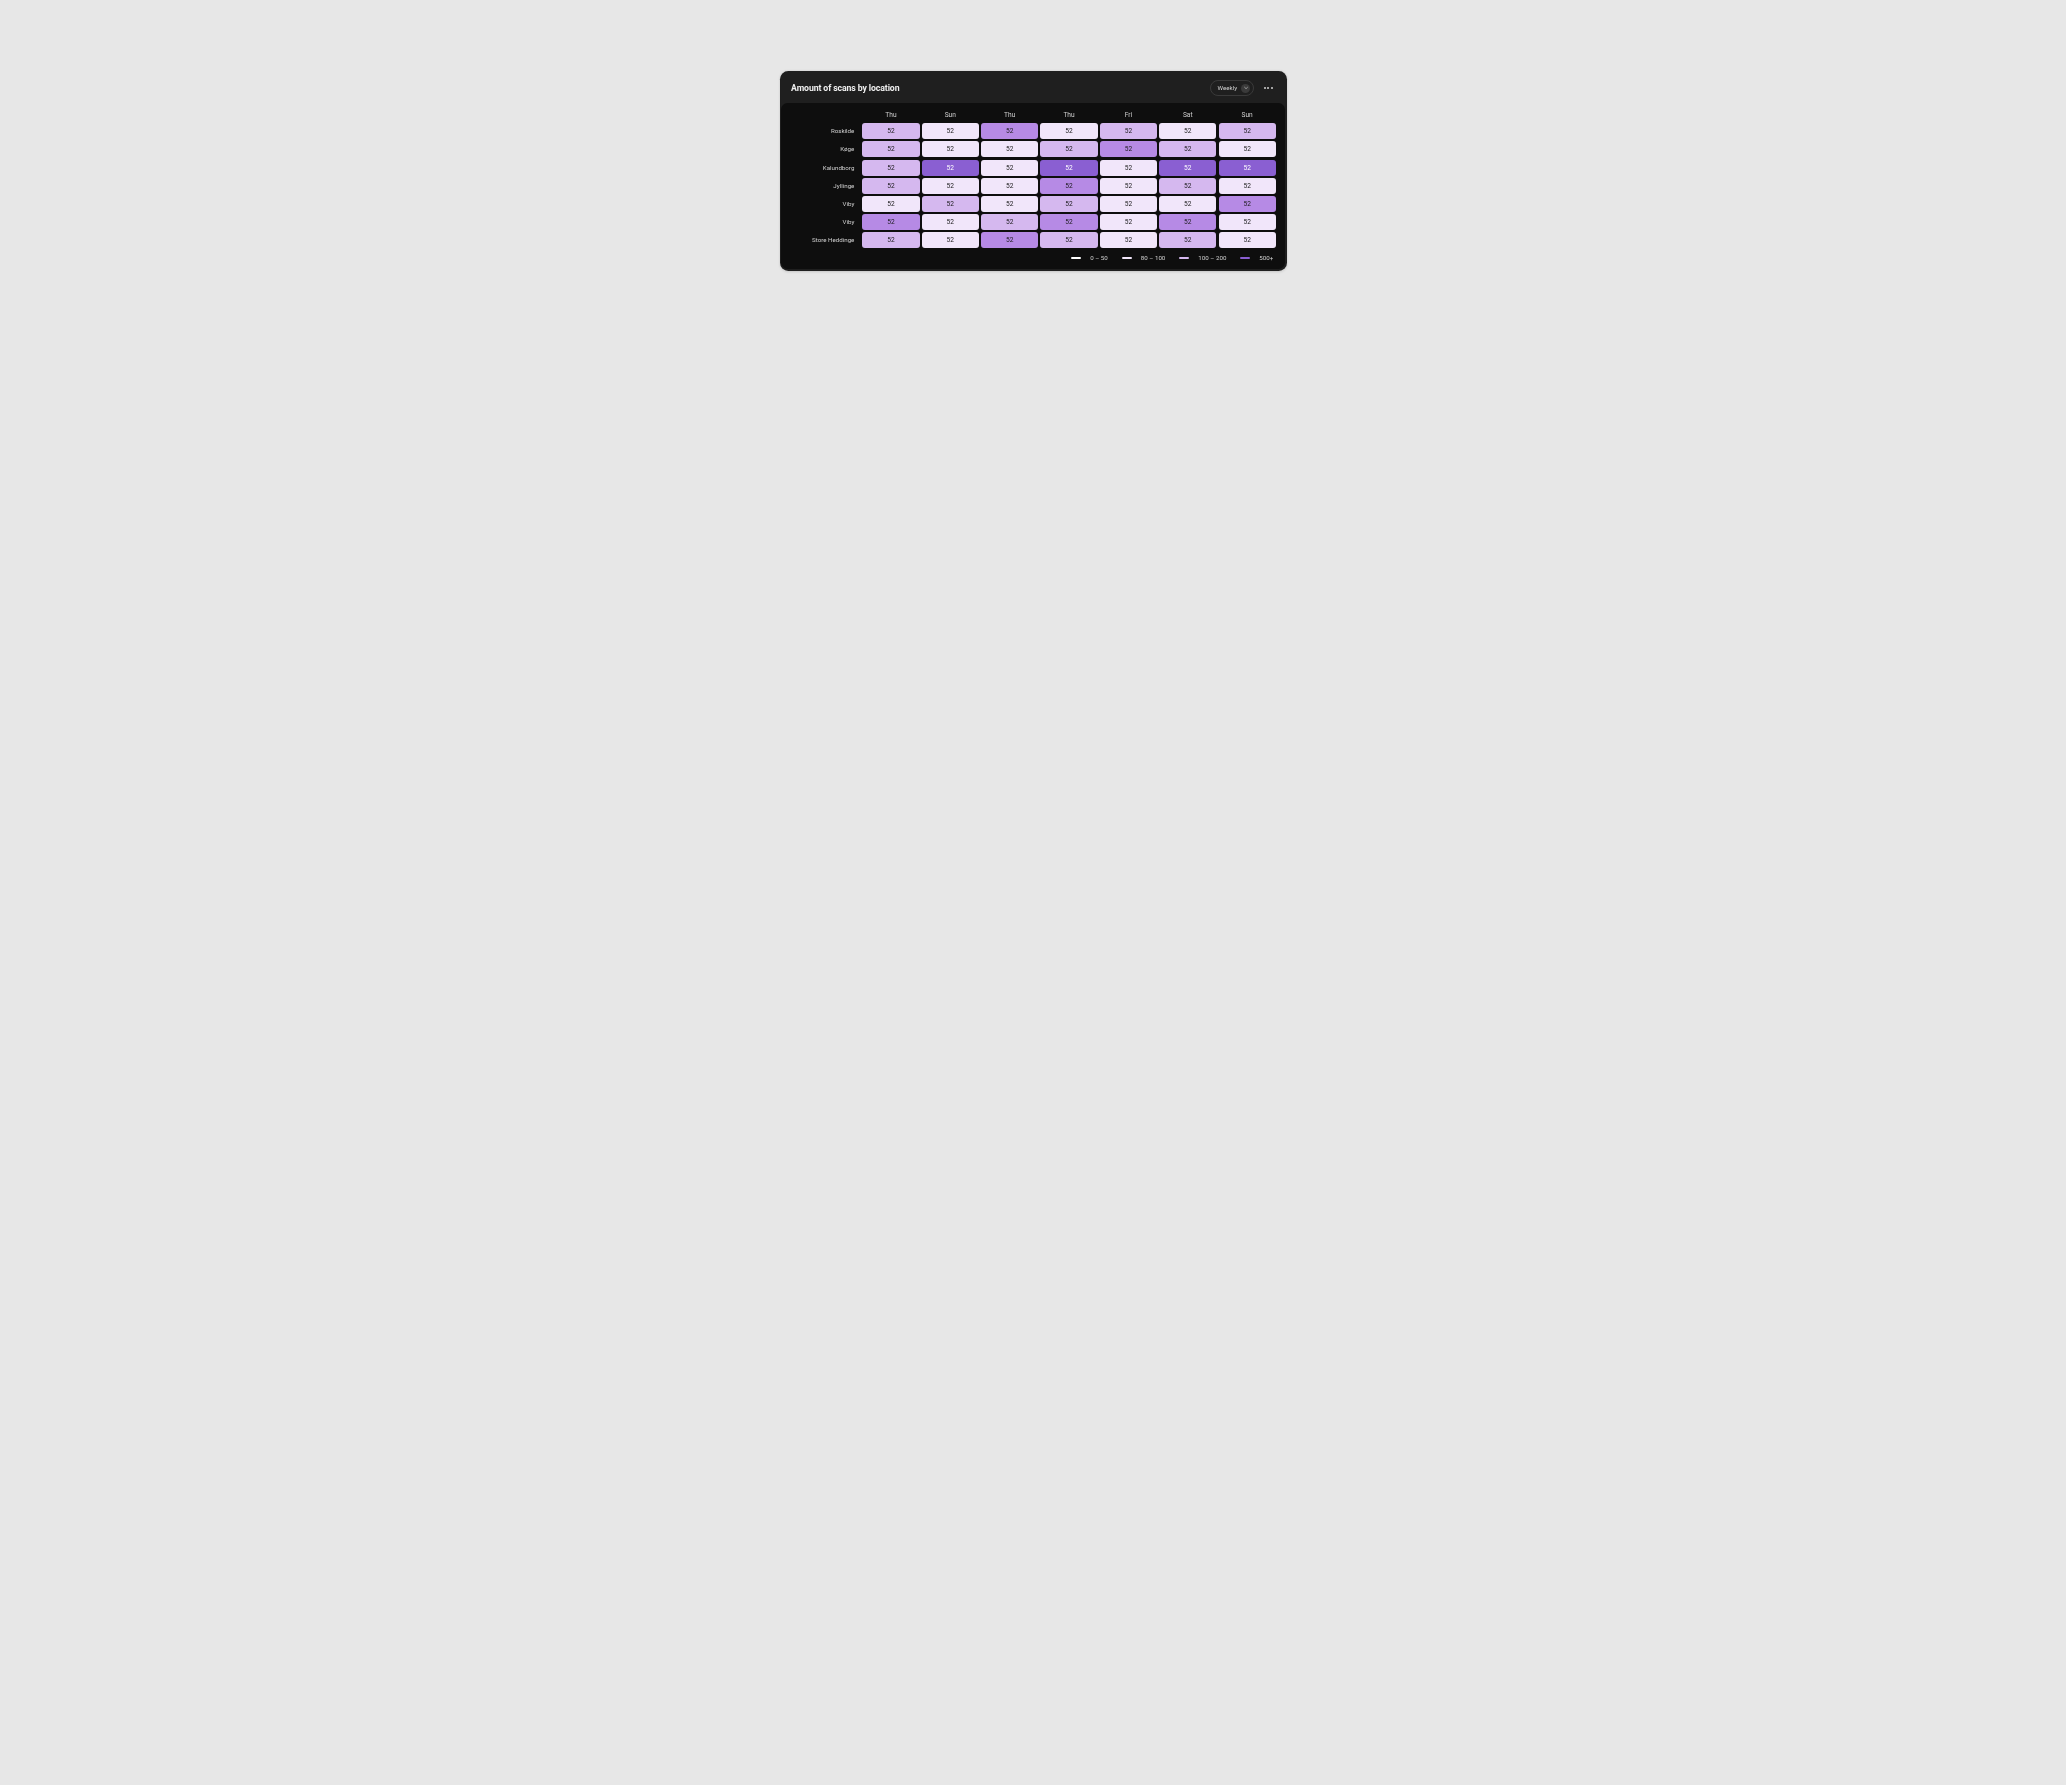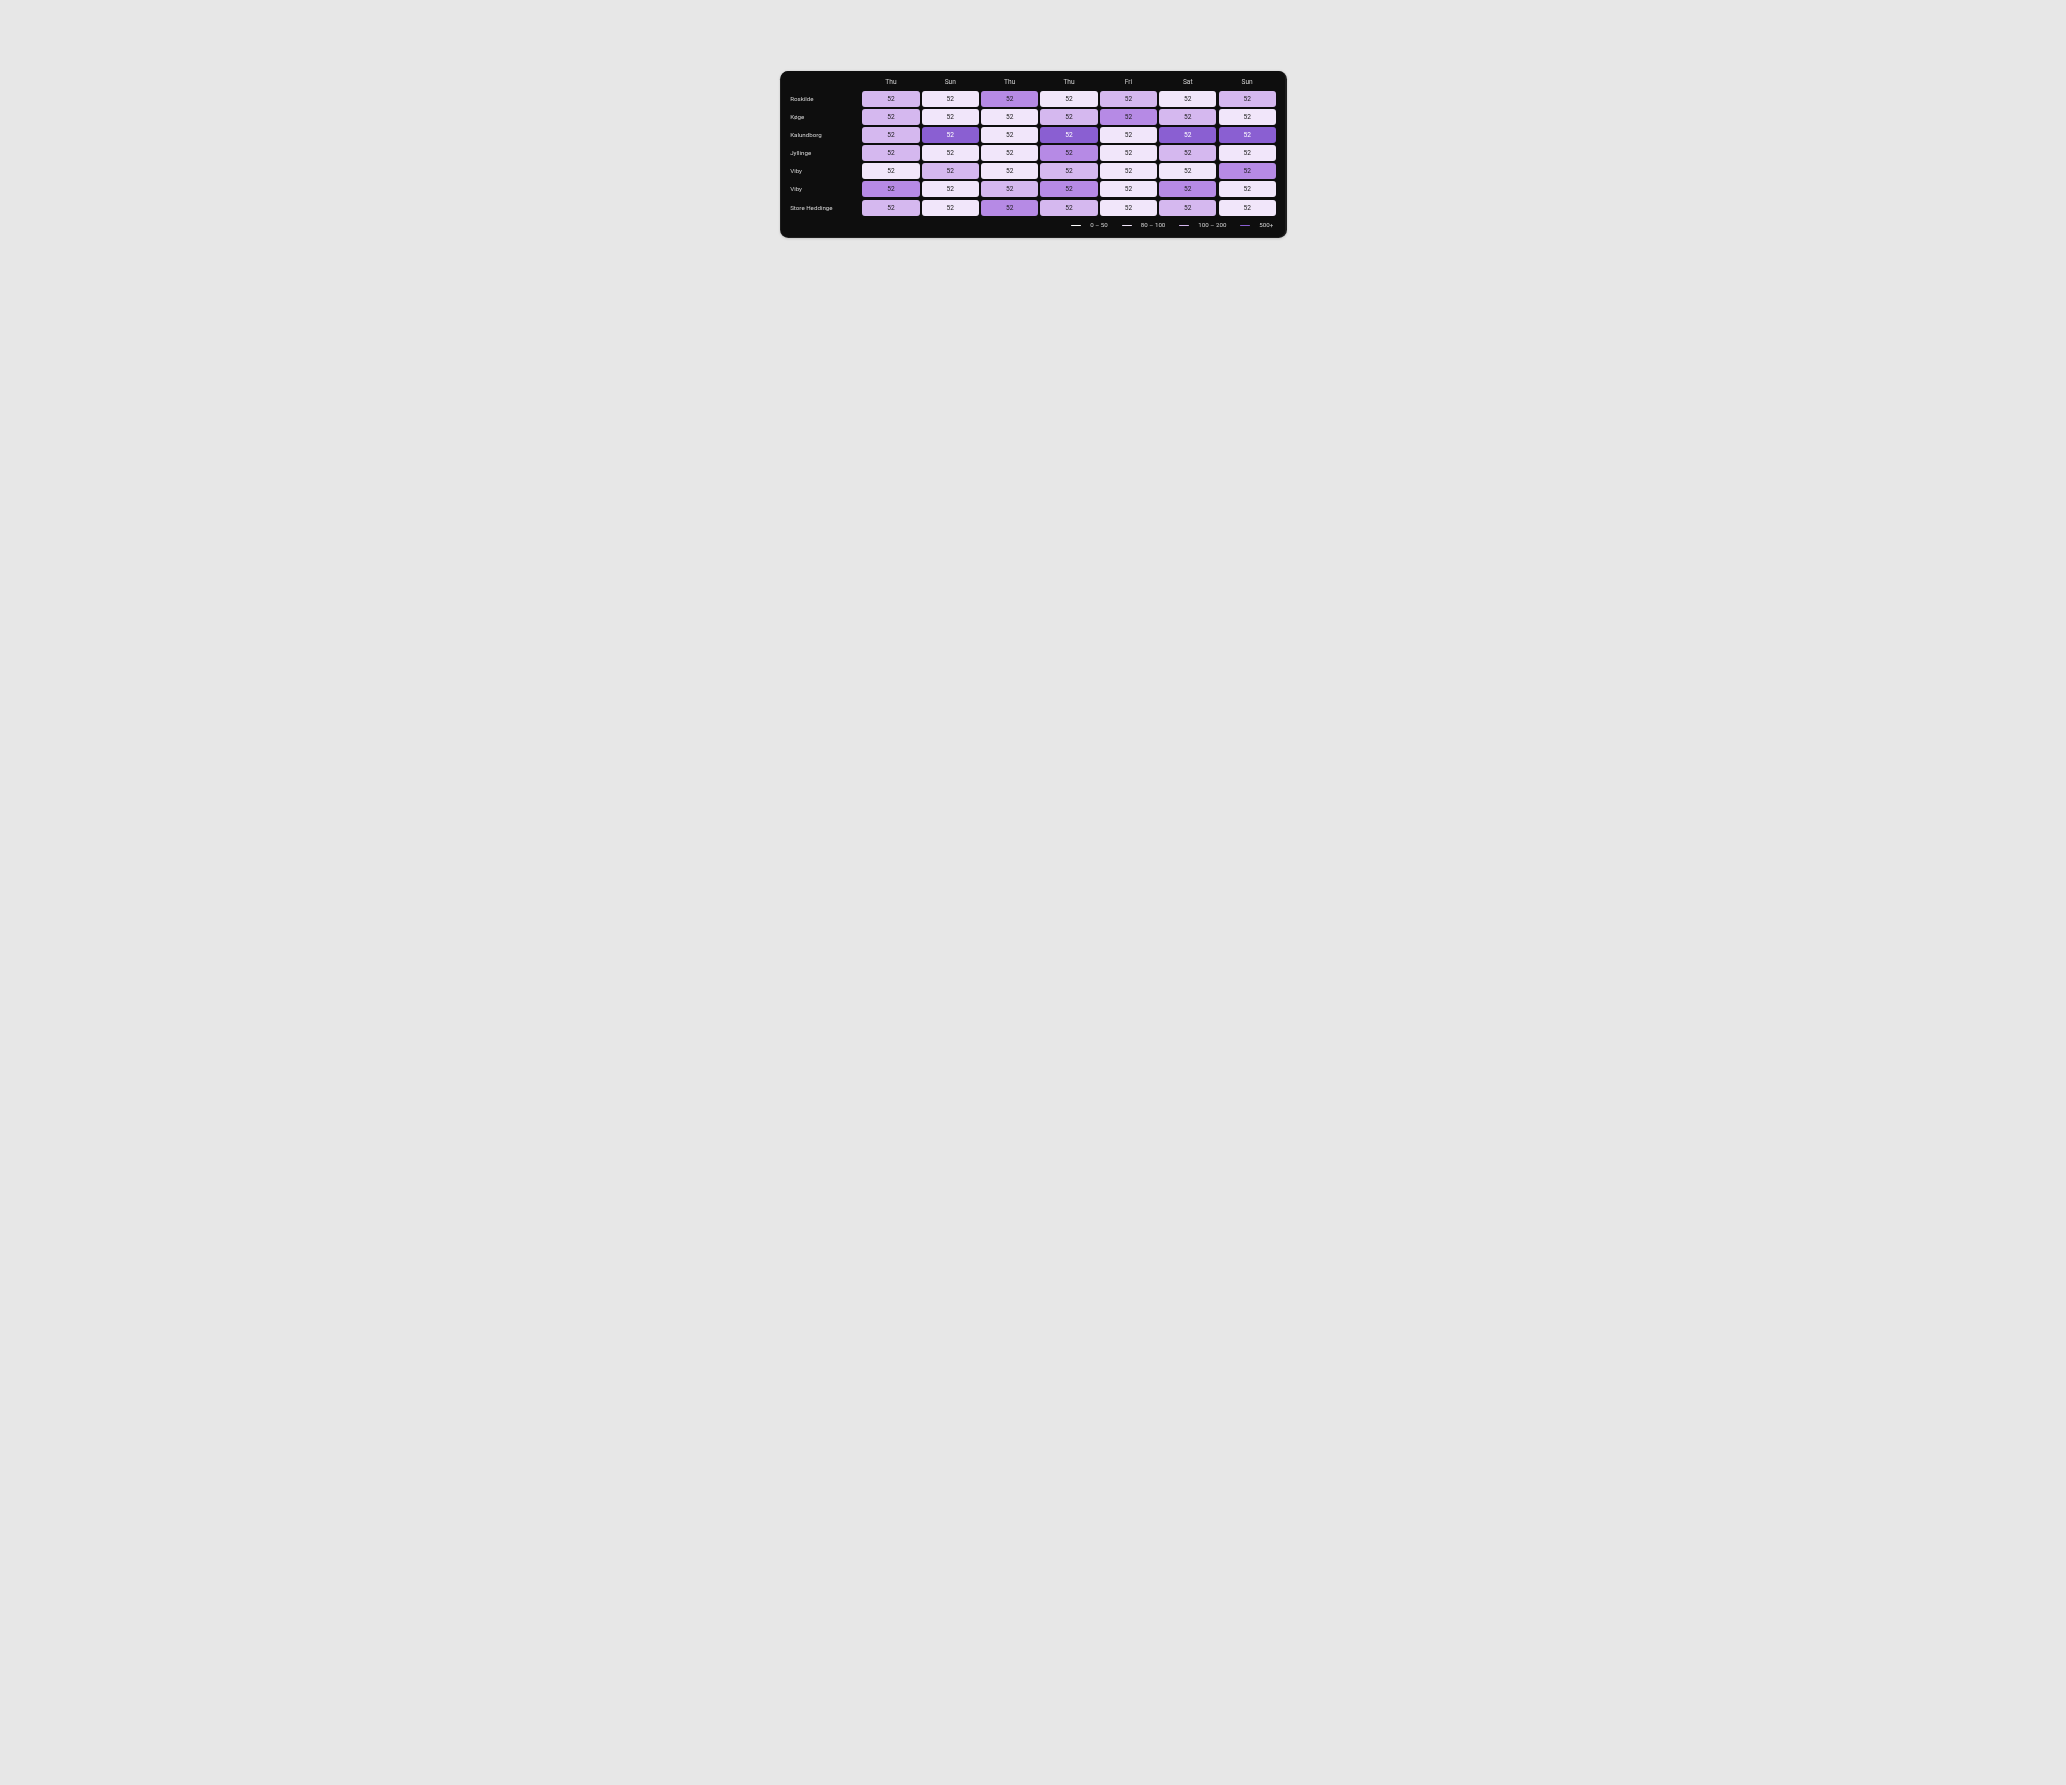--- a/index.html
+++ b/index.html
@@ -115,20 +115,21 @@
   .col-head {
     color: var(--text-muted);
     font-size: 6.6px;
     text-align: center;
     padding-bottom: 2.5px;
     font-weight: 400;
   }
   .row-head {
     color: var(--text-muted);
     font-size: 6.2px;
+    text-align: right;
     padding-right: 5.8px;
     font-weight: 400;
   }
   .cell {
     height: 16px;
     border-radius: var(--cell-radius);
     display: flex;
     align-items: center;
     justify-content: center;
     font-size: 6.6px;
@@ -154,20 +155,38 @@
     width: 10px;
     height: 1.7px;
     border-radius: 1.2px;
   }
 </style>
 </head>
 <body>
 
 <div class="stage">
   <div class="card">
+    <div class="card-header">
+      <div class="title">Amount of scans by location</div>
+      <div class="header-controls">
+        <div class="pill">
+          <span>Weekly</span>
+          <span class="chevron-circle">
+            <svg width="4.1" height="4.1" viewBox="0 0 10 10" aria-hidden="true">
+              <path d="M1.5 3.2 L5 6.6 L8.5 3.2" fill="none" stroke="#d0d0d0" stroke-width="1.6" stroke-linecap="round" stroke-linejoin="round"></path>
+            </svg>
+          </span>
+        </div>
+        <div class="more-btn">
+          <span class="more-dot"></span>
+          <span class="more-dot"></span>
+          <span class="more-dot"></span>
+        </div>
+      </div>
+    </div>
 
     <div class="panel">
       <div class="grid" id="heatmap-grid">
           <div></div>
           <div class="col-head">Thu</div>
           <div class="col-head">Sun</div>
           <div class="col-head">Thu</div>
           <div class="col-head">Thu</div>
           <div class="col-head">Fri</div>
           <div class="col-head">Sat</div>

